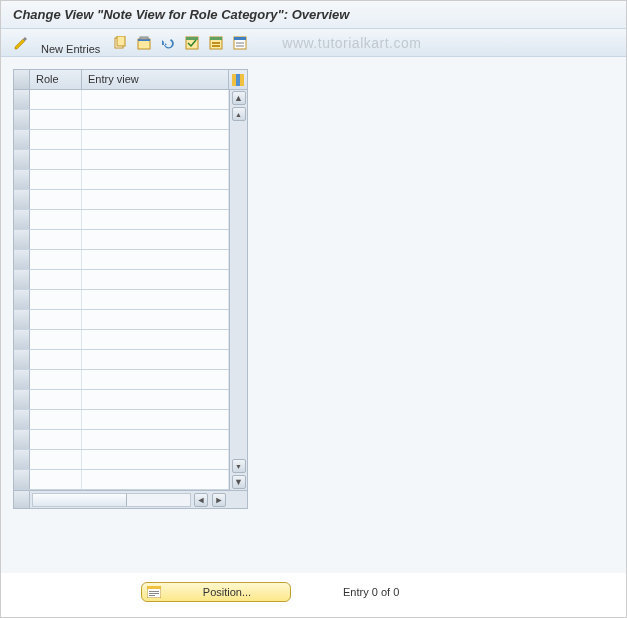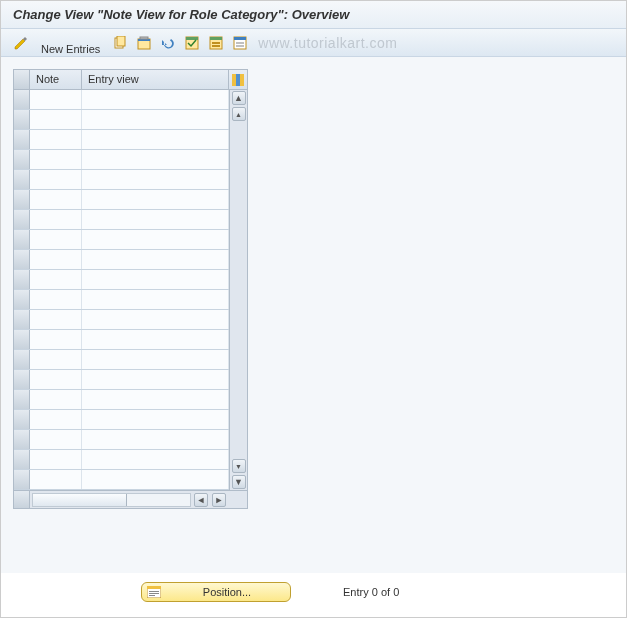--- a/index.html
+++ b/index.html
@@ -45,21 +45,21 @@
       font-size: 11px;
       color: #333;
       padding: 2px 6px;
       cursor: pointer;
       margin-top: 12px;
     }
     .watermark {
       font-size: 14px;
       color: #c0c8d0;
       font-weight: normal;
-      margin-left: 4px;
+      margin-left: 28px;
       letter-spacing: 0.5px;
     }
     .content-area {
       padding: 12px;
       background: #f4f7fa;
       height: calc(100% - 60px - 40px);
       position: relative;
     }
     .table-panel {
       width: 235px;
@@ -282,21 +282,21 @@
         <rect x="3" y="9" width="8" height="2" fill="#c0c0c0"></rect>
       </svg>
   </span>
   <span class="watermark">www.tutorialkart.com</span>
 </div>
 
 <div class="content-area">
   <div class="table-panel">
     <div class="grid-header">
       <div class="grid-header-rowsel"></div>
-      <div class="grid-header-cell col-role">Note</div>
+      <div class="grid-header-cell col-role">Role</div>
       <div class="grid-header-cell col-note">Entry view</div>
       <div class="col-config">
         <svg width="12" height="12" viewBox="0 0 12 12">
             <rect x="0" y="0" width="4" height="12" fill="#f0c040"></rect>
             <rect x="4" y="0" width="4" height="12" fill="#5090d0"></rect>
             <rect x="8" y="0" width="4" height="12" fill="#f0c040"></rect>
           </svg>
       </div>
     </div>
     <div class="grid-body">

